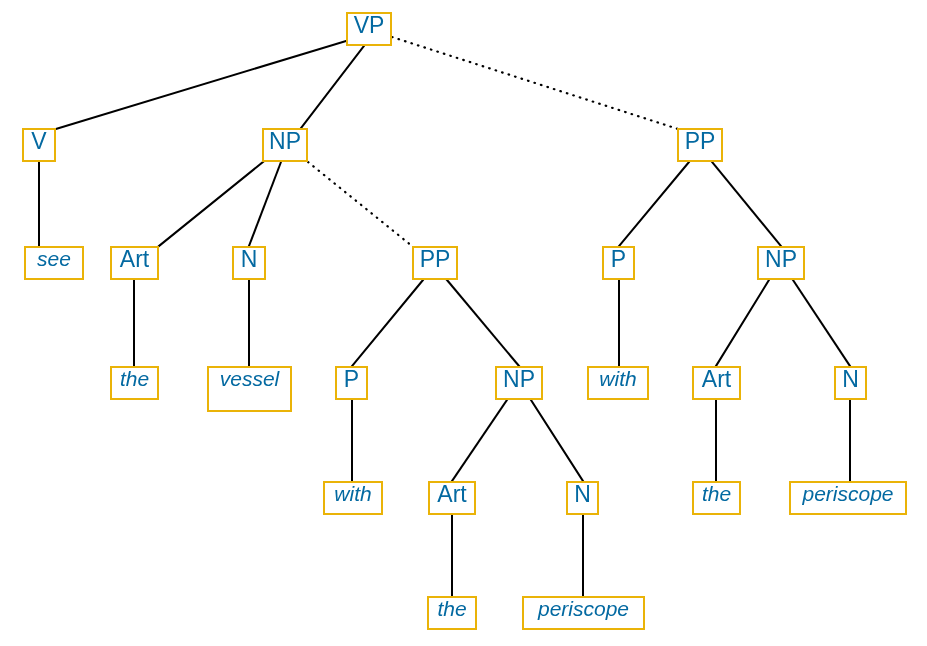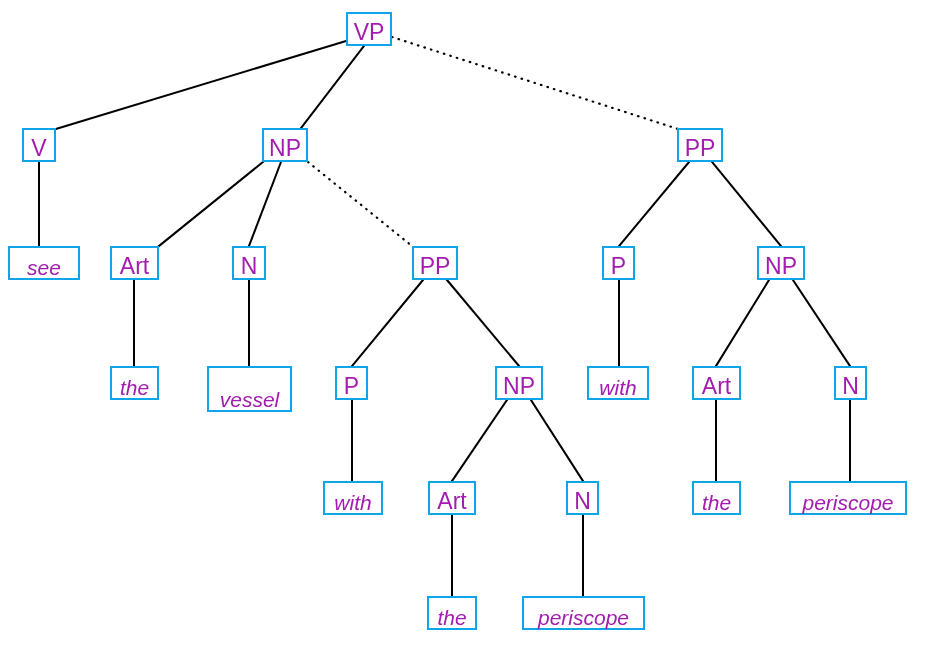--- a/index.html
+++ b/index.html
@@ -22,26 +22,26 @@
     left: 0;
     top: 0;
     width: 927px;
     height: 646px;
     display: block;
   }
   .node-box {
     position: absolute;
     box-sizing: border-box;
     background: #ffffff;
-    border: 2px solid #0ea5e9;
+    border: 2px solid #eab308;
     display: flex;
-    align-items: flex-end;
+    align-items: flex-start;
     justify-content: center;
     line-height: 1;
-    color: #a21caf;
+    color: #0369a1;
     white-space: nowrap;
   }
   .node-cat {
     font-family: "Liberation Sans", sans-serif;
     font-size: 23px;
     font-style: normal;
     letter-spacing: 0px;
   }
   .node-word {
     font-family: "Liberation Sans", sans-serif;
@@ -92,21 +92,21 @@
       </div>
       <div class="node-box" style="left: 22px; top: 128px; width: 34px; height: 34px;">
         <span class="node-label node-cat">V</span>
       </div>
       <div class="node-box" style="left: 262px; top: 128px; width: 46px; height: 34px;">
         <span class="node-label node-cat">NP</span>
       </div>
       <div class="node-box" style="left: 677px; top: 128px; width: 46px; height: 34px;">
         <span class="node-label node-cat">PP</span>
       </div>
-      <div class="node-box" style="left: 8px; top: 246px; width: 72px; height: 34px;">
+      <div class="node-box" style="left: 24px; top: 246px; width: 60px; height: 34px;">
         <span class="node-label node-word">see</span>
       </div>
       <div class="node-box" style="left: 110px; top: 246px; width: 49px; height: 34px;">
         <span class="node-label node-cat">Art</span>
       </div>
       <div class="node-box" style="left: 232px; top: 246px; width: 34px; height: 34px;">
         <span class="node-label node-cat">N</span>
       </div>
       <div class="node-box" style="left: 412px; top: 246px; width: 46px; height: 34px;">
         <span class="node-label node-cat">PP</span>

